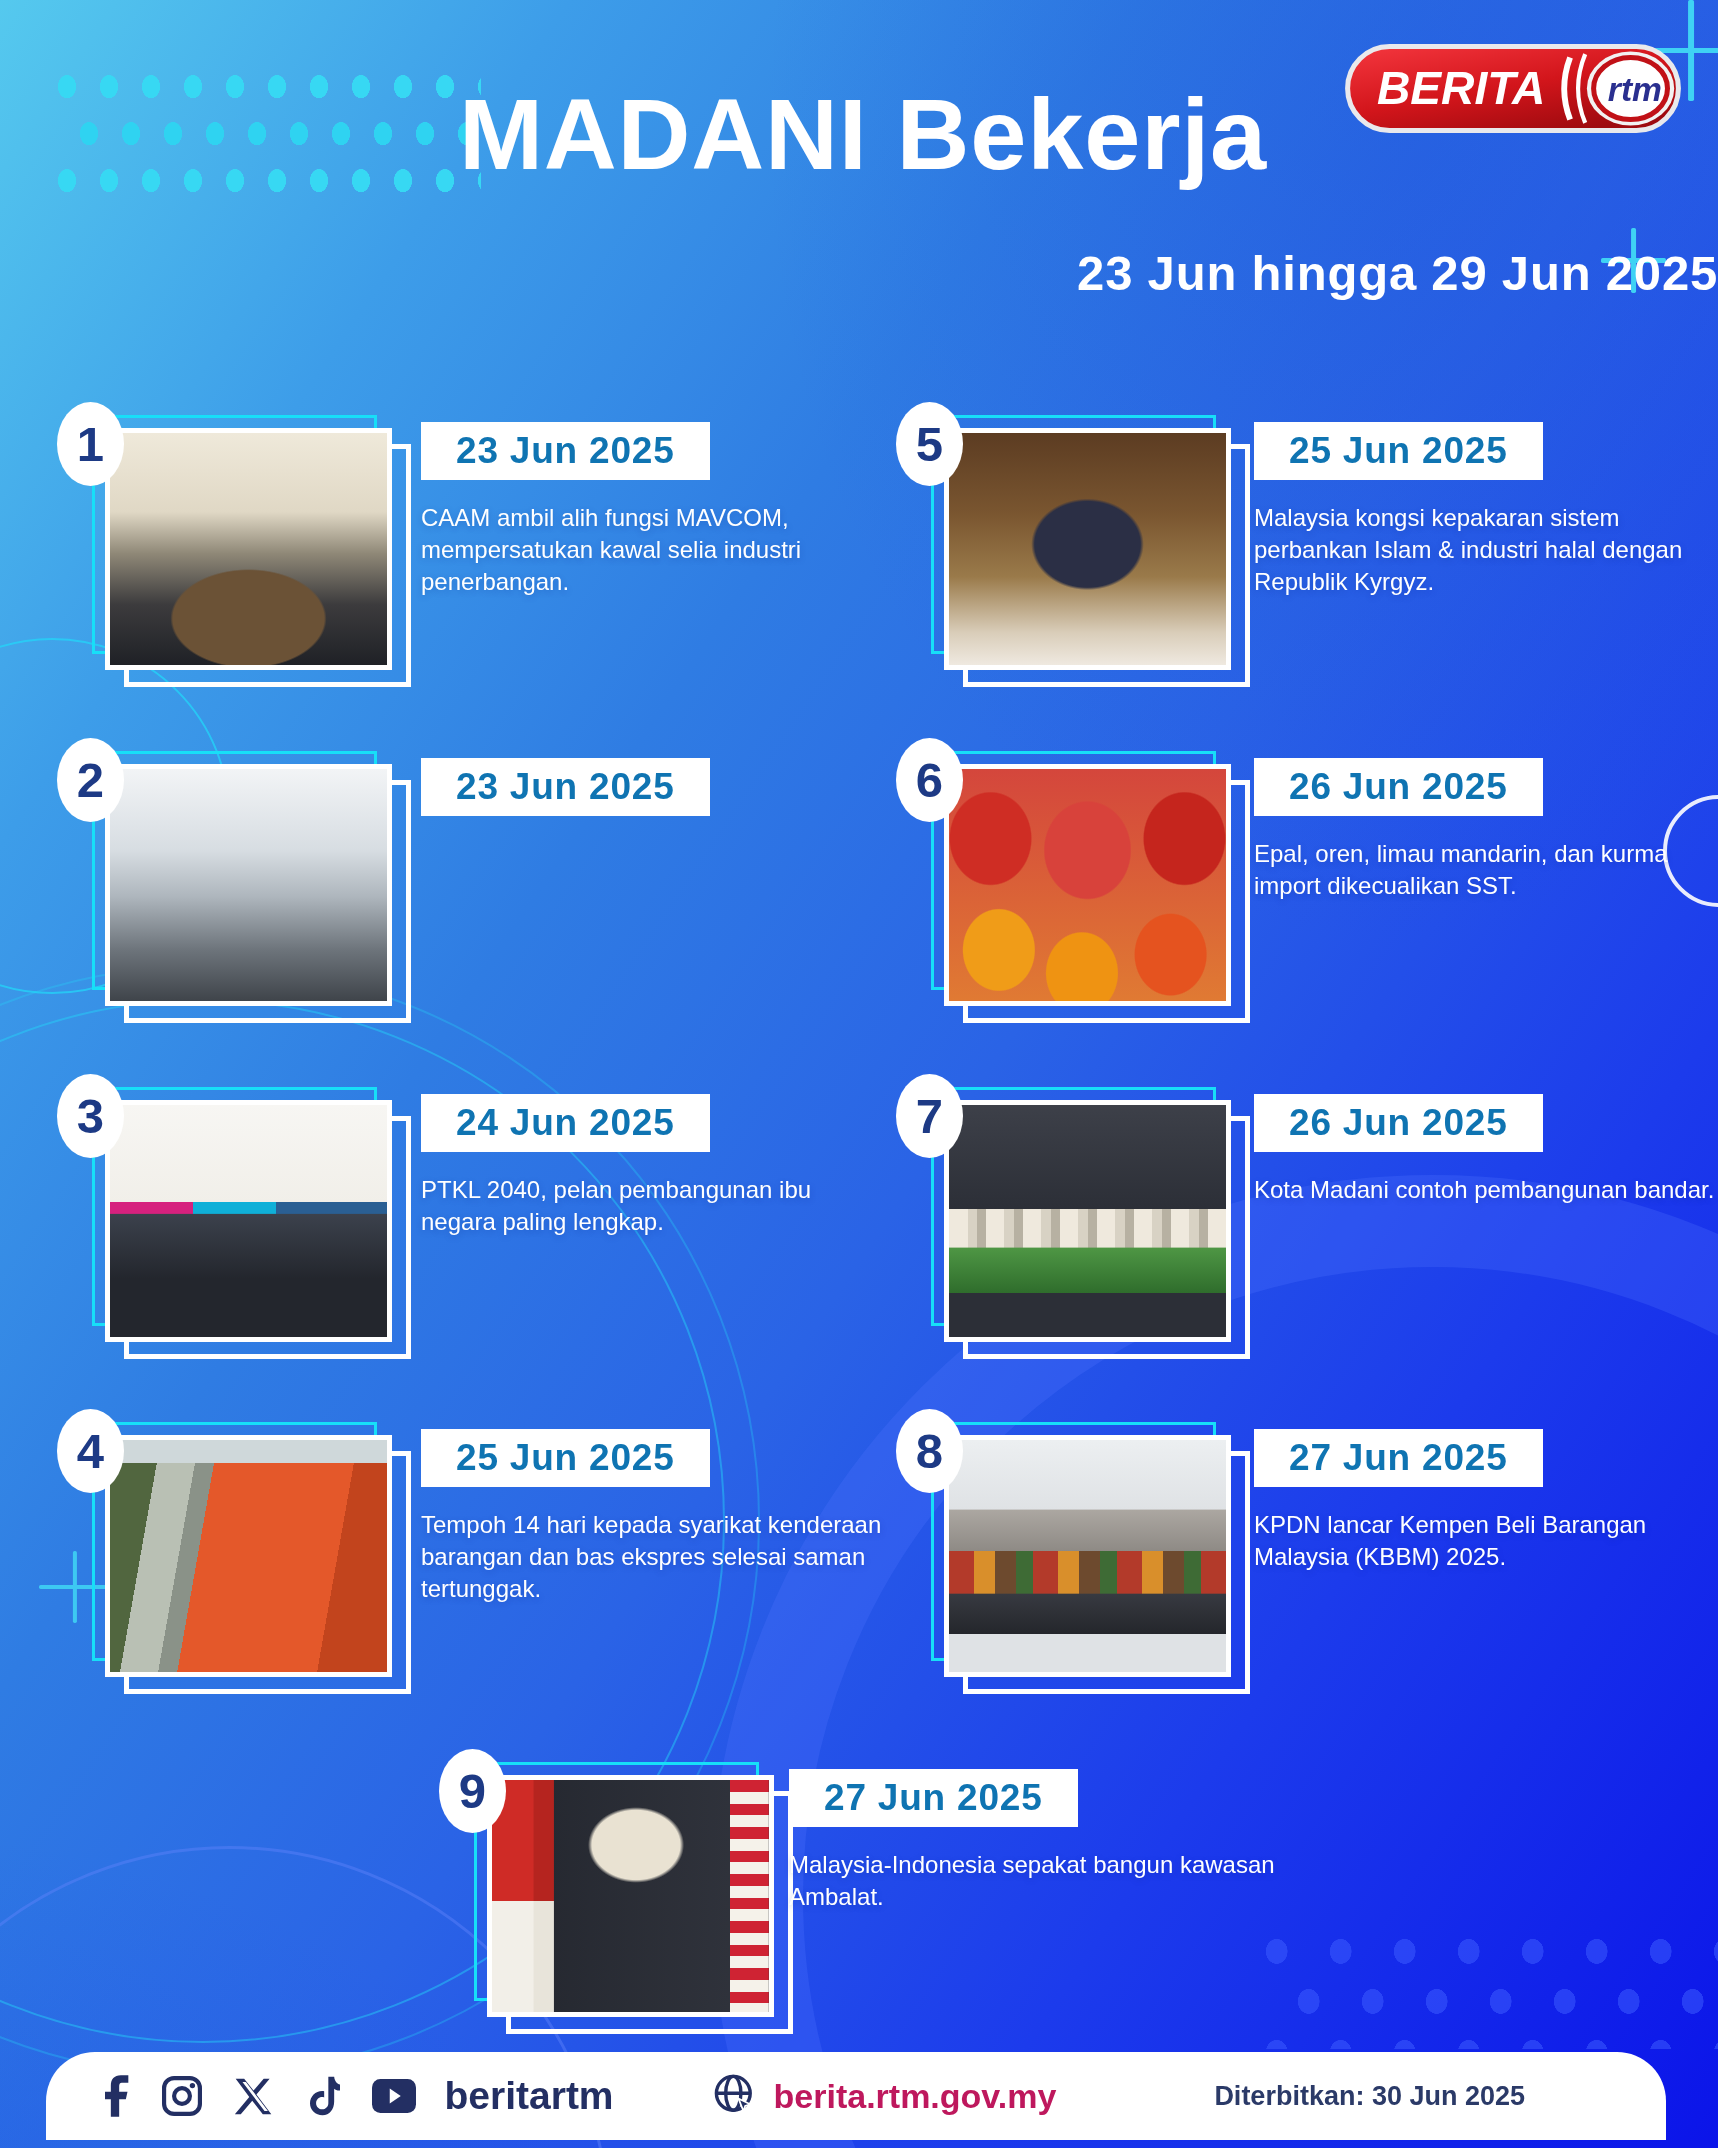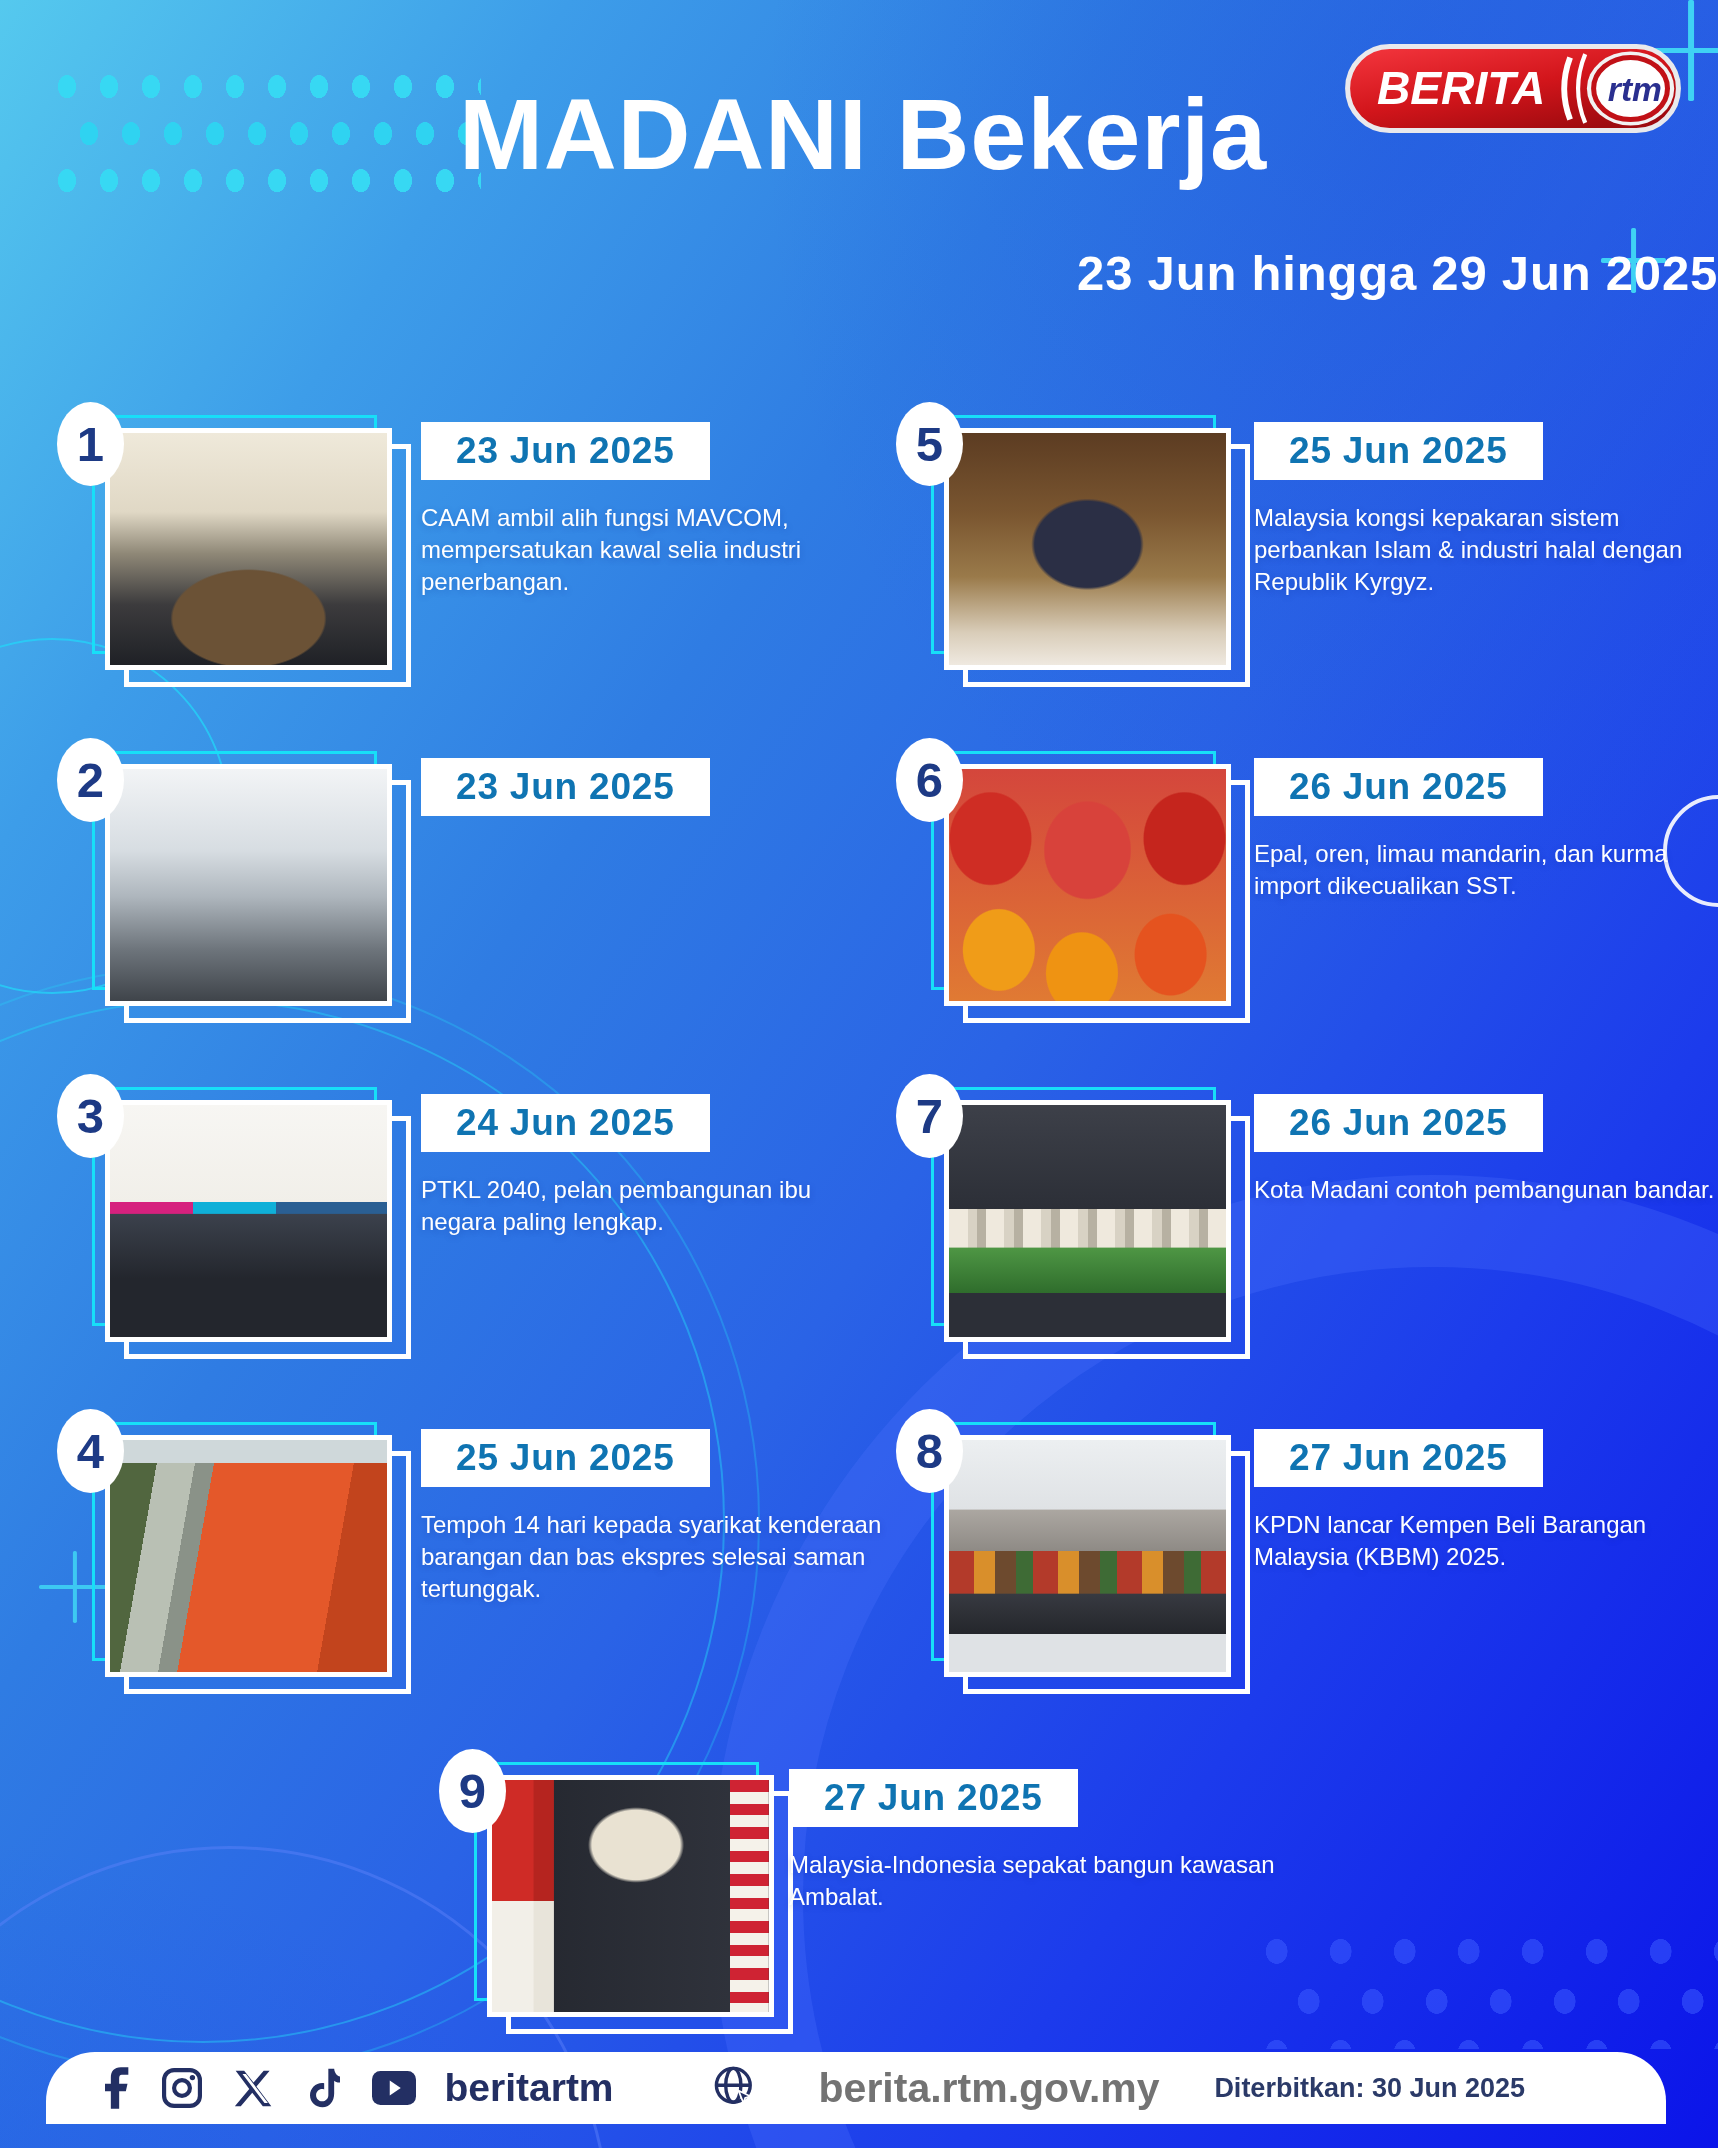--- a/index.html
+++ b/index.html
@@ -85,27 +85,27 @@
   .p8{background:linear-gradient(180deg,#eceff1 0%,#dfe2e5 100%) 0 0/100% 30% no-repeat,
       linear-gradient(180deg,#b9b4ae 0%,#8e8a85 100%) 0 30%/100% 26% no-repeat,
       repeating-linear-gradient(90deg,#b33a2a 0 25px,#d98f2b 25px 46px,#6d4a2e 46px 67px,#3e6b35 67px 84px) 0 56%/100% 24% no-repeat,
       linear-gradient(180deg,#3a3d44 0%,#24262b 100%) 0 80%/100% 20% no-repeat,#dfe2e5;}
   .p9{background:linear-gradient(180deg,#cf2b26 0 52%,#f2efe8 52% 100%) 0 0/15% 100% no-repeat,
       linear-gradient(180deg,#b5241f 0 52%,#e8e4da 52%) 15% 0/9% 100% no-repeat,
       repeating-linear-gradient(180deg,#cf2333 0 11.7px,#f5f2ea 11.7px 23.5px) 100% 0/14% 100% no-repeat,
       radial-gradient(80px 63px at 52% 28%, #e9e2d2 0 55%, transparent 60%),
       linear-gradient(90deg,#23262e 0%,#31343d 100%);}
   
-  .footer{position:absolute;left:46px;top:2052px;width:1620px;height:72px;background:#ffffff;
+  .footer{position:absolute;left:46px;top:2052px;width:1620px;height:88px;background:#ffffff;
     border-radius:49px 49px 0 0;display:flex;align-items:center;padding:0 0 0 59px;box-sizing:border-box;z-index:8;}
   .social{display:flex;align-items:center;gap:32px;}
   .social svg{display:block;}
   .handle{color:#232f63;font-size:39px;font-weight:600;margin-left:28.5px;}
   .site-wrap{display:flex;align-items:center;margin-left:99px;gap:17px;}
-  .site{color:#737373;font-size:41px;font-weight:600;margin-left:45px;}
+  .site{color:#be185d;font-size:34px;font-weight:600;}
   .published{position:absolute;right:141px;top:50%;transform:translateY(-50%);
     color:#2b3a68;font-size:27px;font-weight:600;}
 </style>
 </head>
 <body>
 
 <div id="canvas">
 
   <div class="dotgrid dots-tl"></div>
   <div class="dotgrid dots-br"></div>

